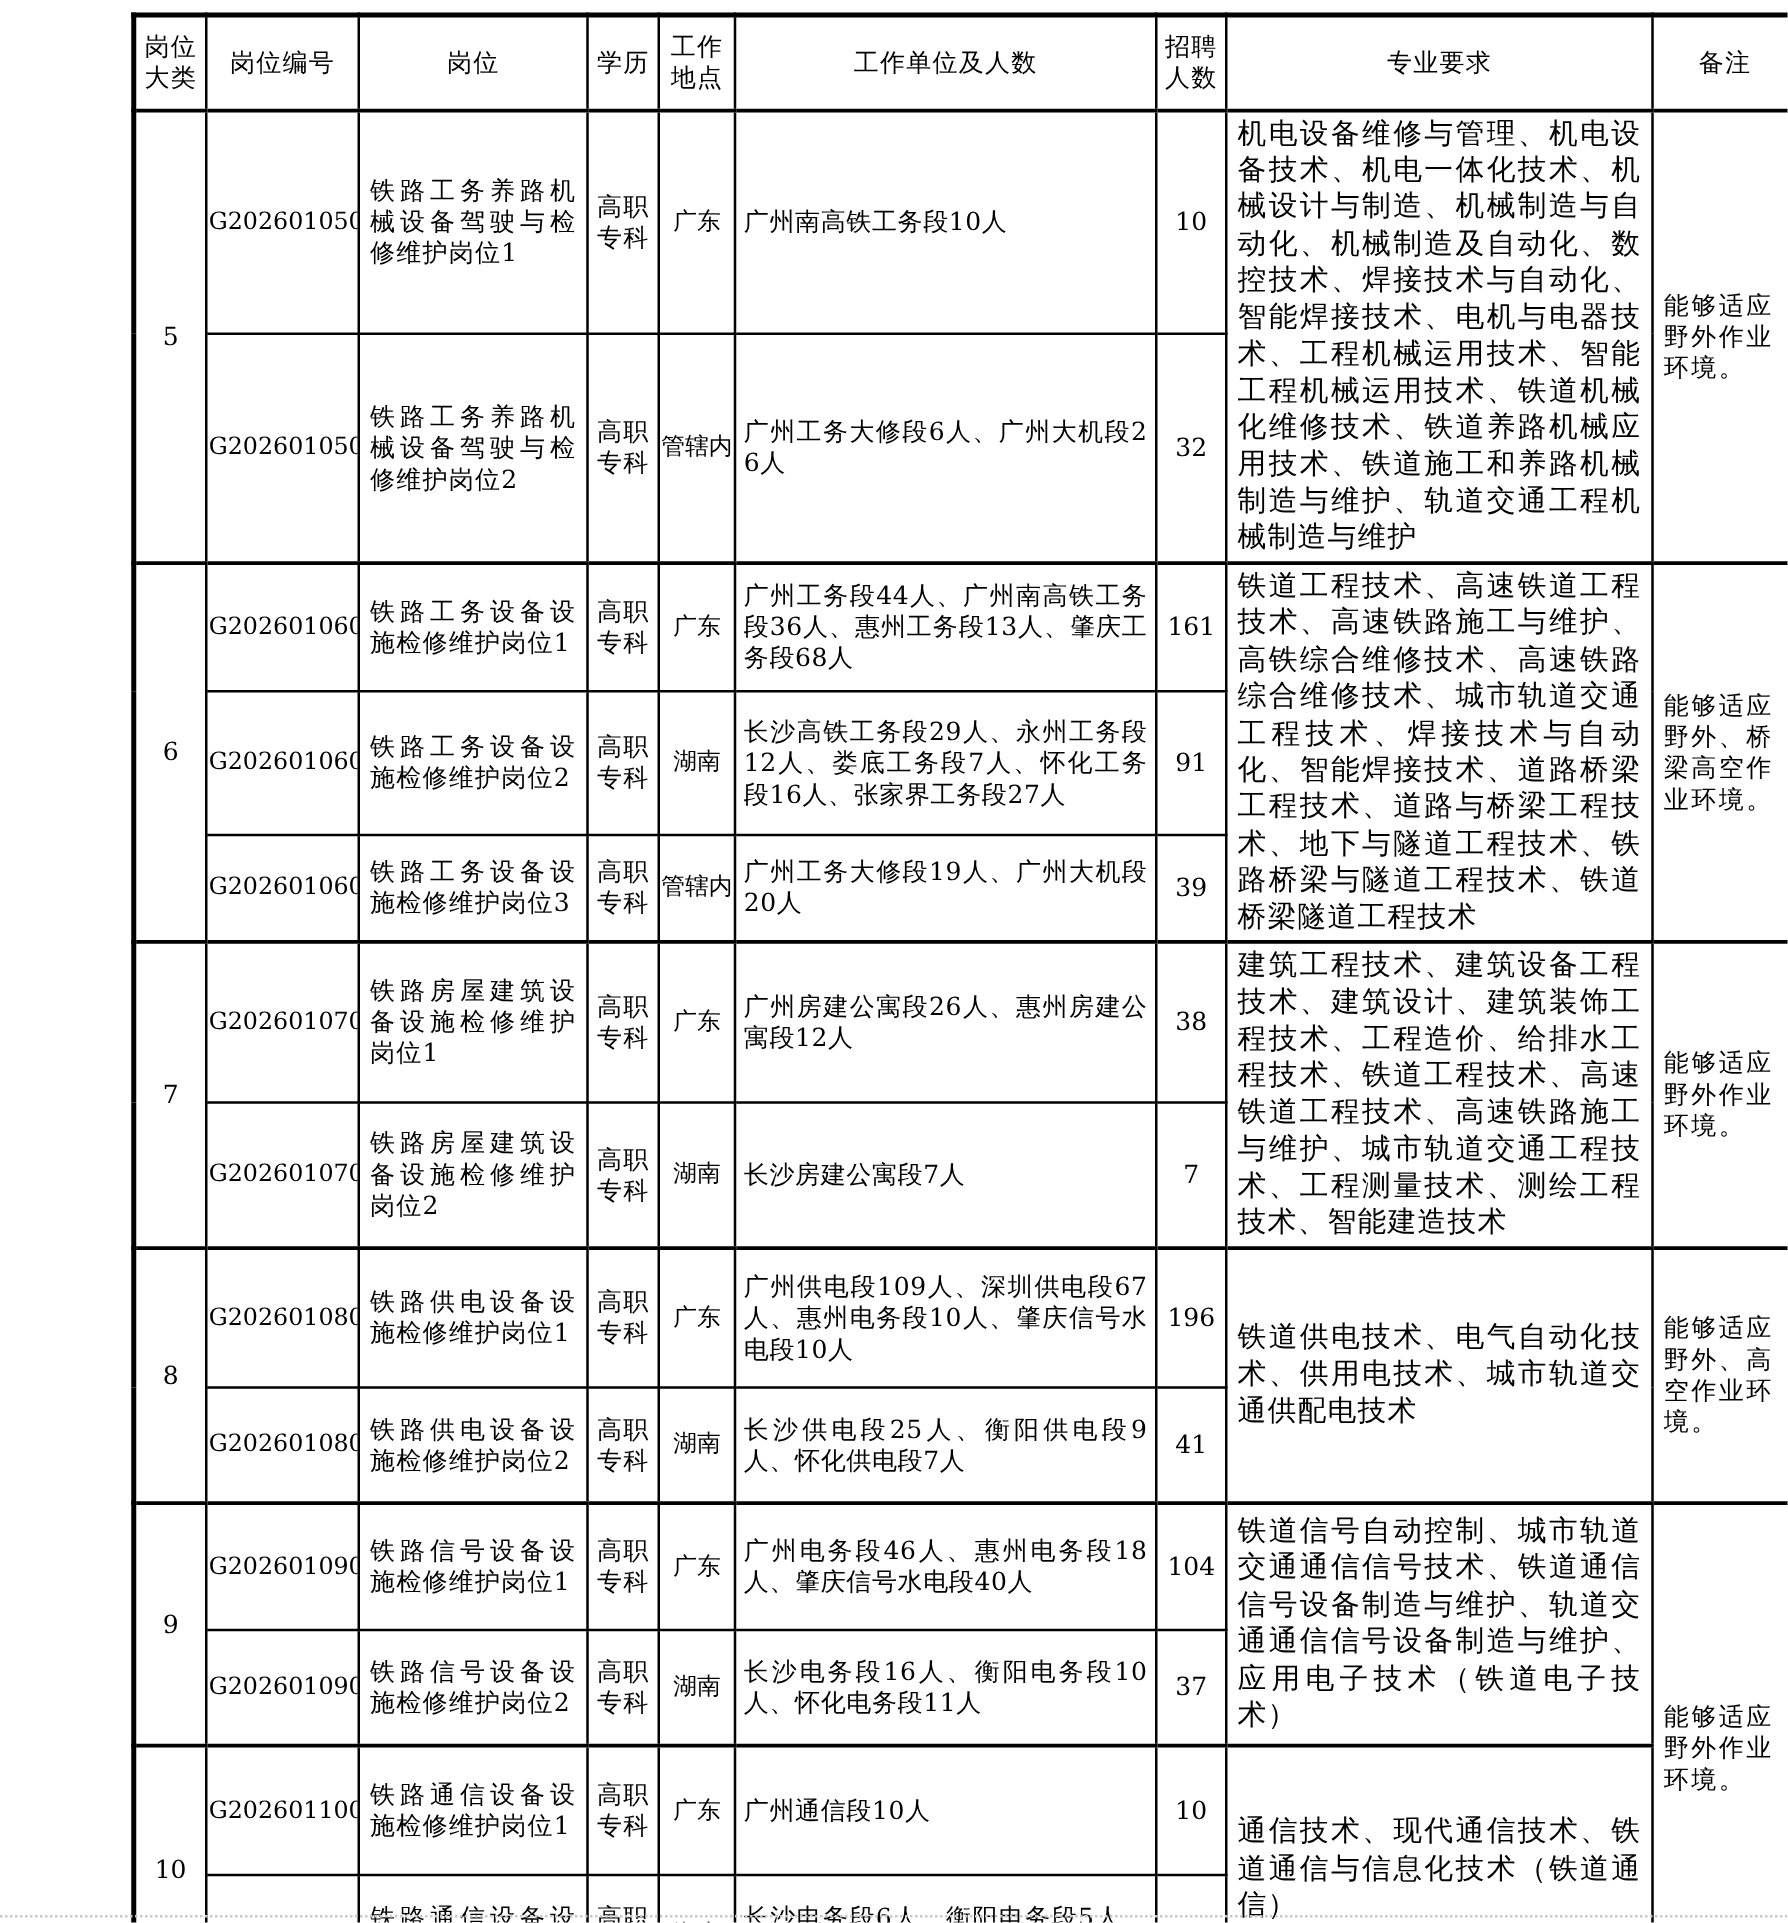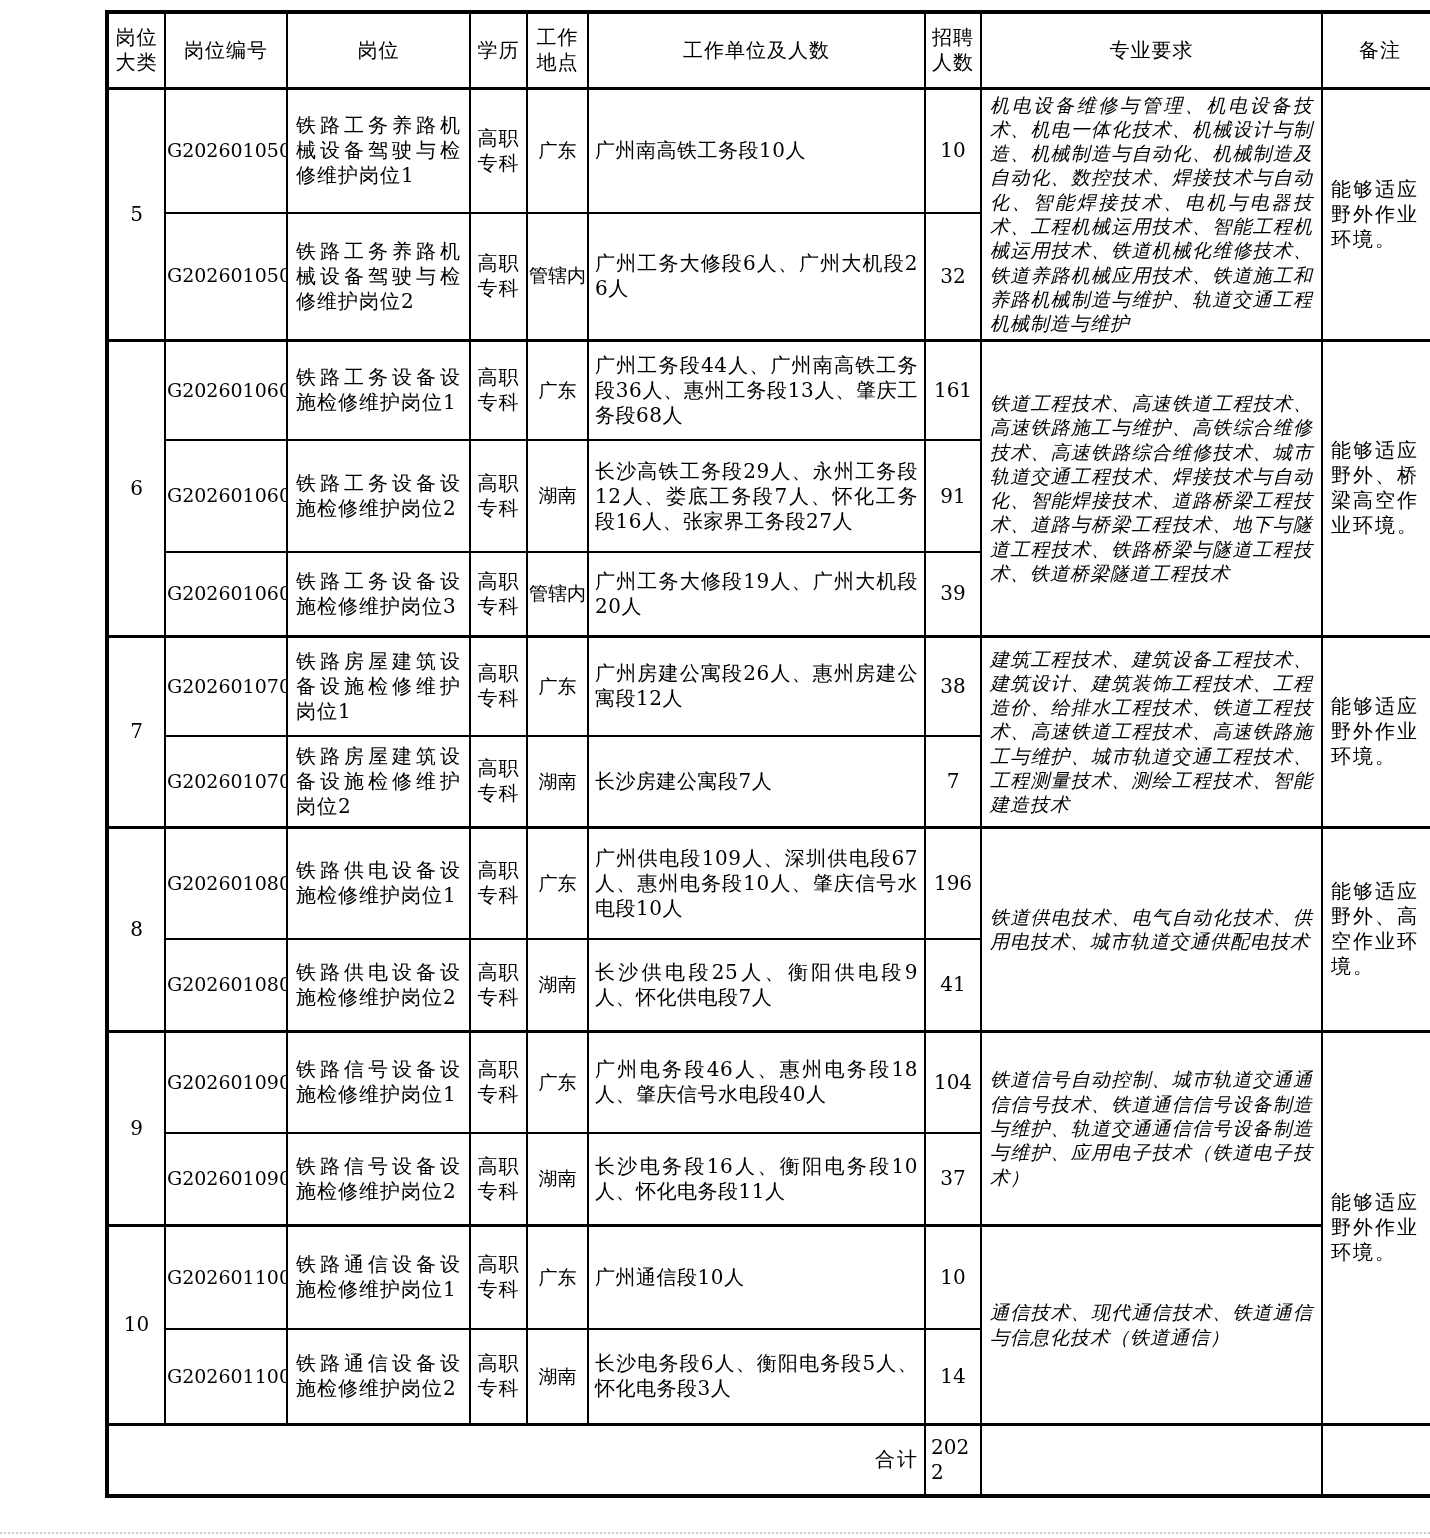--- a/index.html
+++ b/index.html
@@ -23,21 +23,21 @@
     border-bottom:3px solid #000;
   }
   tr.group-start td{border-top:3px solid #000;}
   .c-cat{text-align:center;}
   .c-code{text-align:center;padding:1px;font-size:19px;letter-spacing:0;white-space:nowrap;}
   .c-pos{text-align:justify;text-justify:inter-character;letter-spacing:1px;padding:2px 8px;margin-top:43px;}
   .c-edu{text-align:center;letter-spacing:1px;padding:2px 4px;}
   .c-loc{text-align:center;letter-spacing:0;font-size:19px;padding:2px 1px;white-space:nowrap;margin-left:12px;}
   .c-units{text-align:justify;text-justify:inter-character;letter-spacing:0.5px;padding:2px 6px;}
   .c-count{text-align:center;}
-  .c-majors{text-align:justify;text-justify:inter-character;letter-spacing:1px;font-size:19px;line-height:1.28;padding:3px 8px;font-style:italic;}
+  .c-majors{text-align:justify;text-justify:inter-character;letter-spacing:1px;font-size:23px;line-height:1.28;padding:3px 8px;}
   .c-remark{text-align:left;letter-spacing:2px;padding:3px 8px;margin-left:36px;}
   .total-label{text-align:right;letter-spacing:2px;}
   .total-count{text-align:left;font-weight:normal;}
   .page-cut{
     position:absolute;left:0;top:1532px;width:1430px;height:0;
     border-top:2px dotted #c9c9c9;
   }
 </style>
 </head>
 <body>

